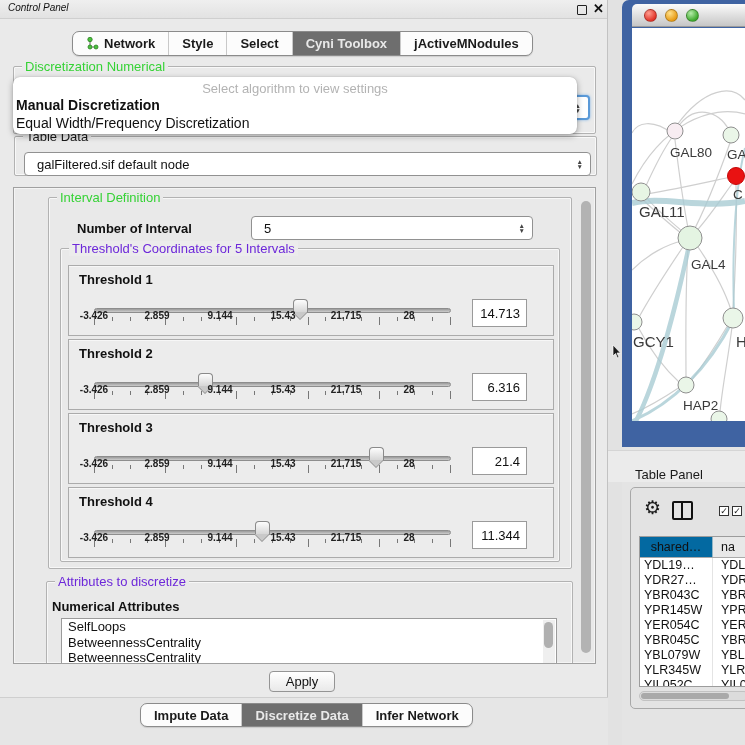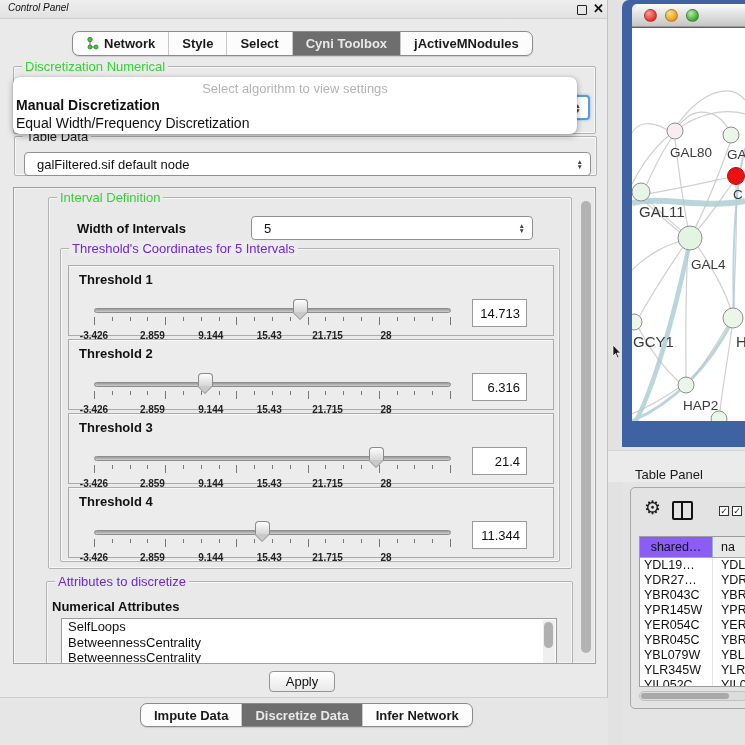--- a/index.html
+++ b/index.html
@@ -52,21 +52,21 @@
   .thr-group { position:absolute; left:11px; top:50px; width:500px; height:314px; border:1px solid #b2b2b2; border-radius:2px; box-shadow:inset 0 0 0 1px rgba(255,255,255,.65); }
   .thr-panel { position:absolute; left:7px; width:486px; height:71px; background:#ececec; border:1px solid #ababab; box-shadow:inset 0 1px 0 #f7f7f7; }
   .thr-panel .lbl { position:absolute; left:10px; top:6px; font-size:13px; font-weight:bold; color:#111;text-align:right; }
   .track { position:absolute; left:25px; top:42px; width:357px; height:5px; background:linear-gradient(#9a9a9a,#cdcdcd); border:1px solid #8d8d8d; border-radius:3px; }
   .thumbwrap { position:absolute; left:25px; top:0; width:357px; height:0; }
   .sthumb { position:absolute; top:33px; width:15px; height:13px; margin-left:-7px; background:linear-gradient(#fdfdfd,#d6d6d6); border:1px solid #8a8a8a; border-bottom:none; border-radius:4px 4px 0 0; }
   .sthumb:after { content:""; position:absolute; left:-1px; top:12px; width:0; height:0; border-left:7.5px solid transparent; border-right:7.5px solid transparent; border-top:7px solid #c9c9c9; filter:drop-shadow(0 1px 0 #8a8a8a); }
   .ticks { position:absolute; left:25px; top:51px; width:357px; height:8px; display:flex; justify-content:space-between; align-items:flex-start; }
   .ticks i { width:1px; height:4px; background:#777; }
   .ticks i.mj { height:8px; }
-  .slabels { position:absolute; left:25px; top:64px; width:292px; height:11px;padding-left:36px; }
+  .slabels { position:absolute; left:25px; top:44px; width:315px; height:11px;padding-left:36px; }
   .slabels b { position:absolute; transform:translateX(-50%); font-size:10px; font-weight:bold; color:#222; white-space:nowrap; }
   .valbox { position:absolute; right:26px; top:33px; width:55px; height:28px; background:#fff; border:1px solid #9a9a9a; font-size:13px; color:#111; display:flex; align-items:center; justify-content:flex-end; padding-right:6px; }
 
   .attr-group { position:absolute; left:32px; top:393px; width:527px; height:84px; border:1px solid #b2b2b2; border-radius:2px; box-shadow:inset 0 0 0 1px rgba(255,255,255,.65); }
   .attr-label { position:absolute; left:5px; top:17px; font-size:13px; font-weight:bold; color:#111; }
   .attr-list { position:absolute; left:14px; top:36px; width:496px; height:62px; background:#fff; border:1px solid #9b9b9b; overflow:hidden; }
   .attr-list .it { font-size:13px; color:#111; line-height:15.5px; padding-left:6px; white-space:nowrap; }
 
   .applybtn { position:absolute; left:269px; top:671px; width:66px; height:21px; border:1px solid #949494; border-radius:4px; background:linear-gradient(#ffffff,#e9e9e9); font-size:13px; color:#111; display:flex; align-items:center; justify-content:center; font-family:"Liberation Sans", sans-serif; }
   .bottomstrip { position:absolute; left:0; top:697px; width:608px; height:48px; background:#e6e6e6; border-top:1px solid #cfcfcf; }
@@ -87,21 +87,21 @@
   .tpbar { position:absolute; left:608px; top:450px; width:137px; height:32px; background:#ebebeb; border-top:1px solid #d5d5d5; }
   .tpbar .t { position:absolute; left:27px; top:16px; font-size:13px; color:#1a1a1a; }
   .tablewin { position:absolute; left:630px; top:487px; width:120px; height:222px; background:#e3e3e3; border:1px solid #a8a8a8; border-radius:5px 0 0 5px; }
   .twtools { position:absolute; left:0; top:0; width:100%; height:44px; }
   .gear { position:absolute; left:13px; top:8px; font-size:19px; color:#1b1b1b; }
   .splitico { position:absolute; left:41px; top:13px; width:21px; height:19px; border:2px solid #111; border-radius:2px; }
   .splitico:after { content:""; position:absolute; left:7px; top:0; width:2px; height:15px; background:#111; }
   .cb { position:absolute; top:18px; width:10px; height:10px; border:1.4px solid #333; background:#fff; font-size:9px; line-height:9px; color:#222; text-align:center; }
   .tbl { position:absolute; left:8px; top:48px; width:118px; background:#fff; border:1px solid #9c9c9c; }
   .tblhead { display:flex; height:21px; border-bottom:1px solid #aaa; font-size:12.5px; color:#111; }
-  .th1 { width:73px; background:#8b5cf6; border-right:1px solid #93b6c6; display:flex; align-items:center; justify-content:center; }
+  .th1 { width:73px; background:#0369a1; border-right:1px solid #93b6c6; display:flex; align-items:center; justify-content:center; }
   .th2 { flex:1; background:#e8e8e8; display:flex; align-items:center; padding-left:8px; }
   .tblrows { height:128px; overflow:hidden; }
   .trow { display:flex; height:15px; font-size:12.5px; color:#111; }
   .tc1 { width:73px; padding-left:4px; border-right:1px solid #e4e4e4; white-space:nowrap; overflow:hidden; }
   .tc2 { flex:1; padding-left:8px; white-space:nowrap; overflow:hidden; }
   .hsb { position:absolute; left:8px; top:203px; width:110px; height:10px; background:#dcdcdc; border-radius:5px; border:1px solid #c2c2c2; }
   .hsb .thumb { position:absolute; left:1px; top:1px; width:88px; height:6px; background:#a9a9a9; border-radius:4px; }
 
   .cursor { position:absolute; left:612px; top:345px; z-index:60; }
 </style>
@@ -161,21 +161,21 @@
       <div class="combo" style="left:9px; top:15px; width:567px; height:24px;">
         <span>galFiltered.sif default node</span>
         <span class="spin">▲<br>▼</span>
       </div>
     </div>
 
     <div class="scrollpanel">
 
       <div class="interval-group">
         <span class="gtitle green inpanel">Interval Definition</span>
-        <span class="numlabel">Width of Intervals</span>
+        <span class="numlabel">Number of Interval</span>
         <div class="combo" style="left:202px; top:18px; width:282px; height:24px;">
           <span>5</span>
           <span class="spin">▲<br>▼</span>
         </div>
 
         <div class="thr-group">
           <span class="gtitle blue inpanel" style="background:#ececec;">Threshold's Coordinates for 5 Intervals</span>
 
           <div class="thr-panel" style="top:16px;">
             <span class="lbl">Threshold 1</span>

